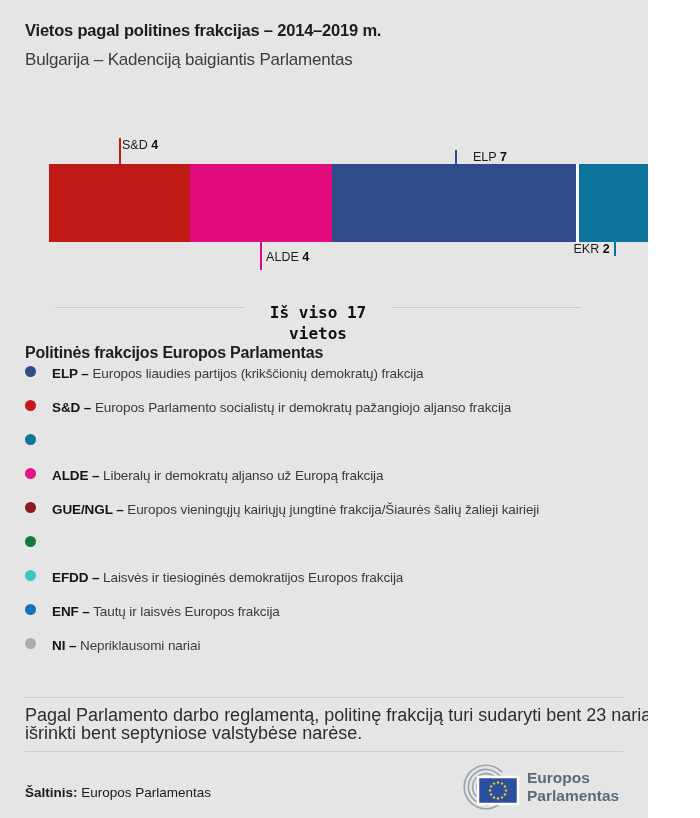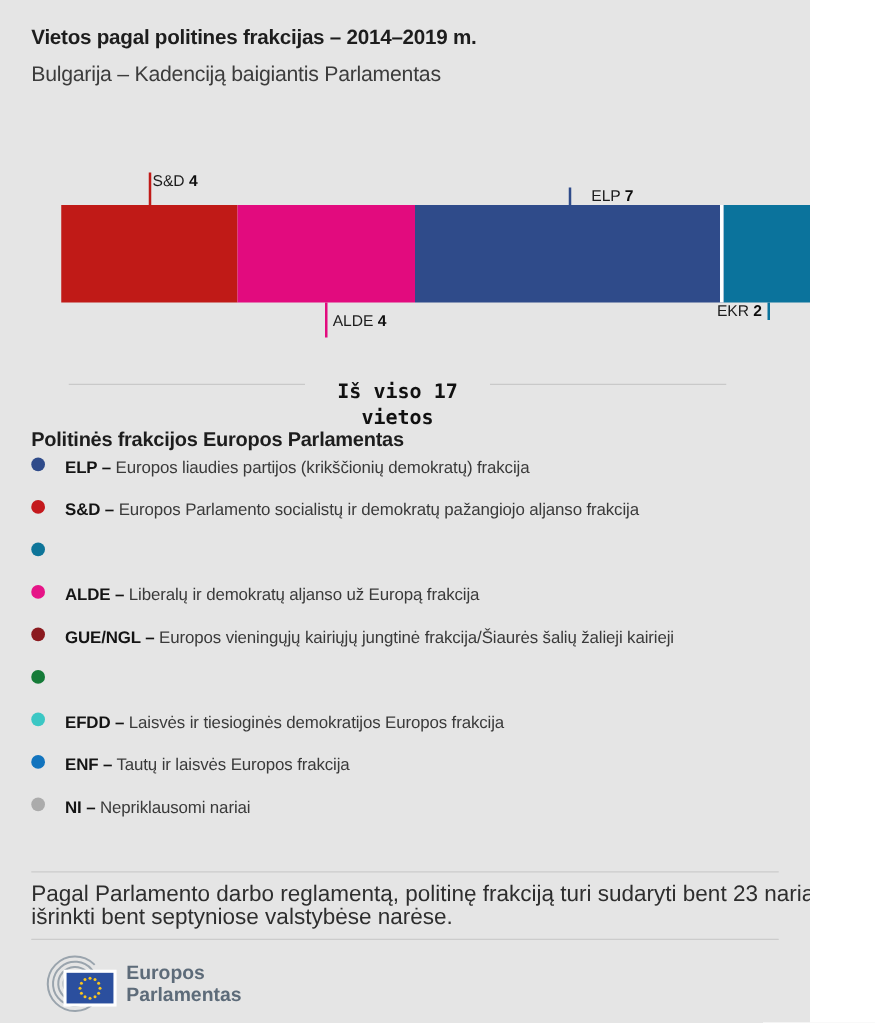--- a/index.html
+++ b/index.html
@@ -118,20 +118,24 @@
       </li>
     </ul>
 
   <div class="hrule hr1"></div>
 
   <p class="note">Pagal Parlamento darbo reglamentą, politinę frakciją turi sudaryti bent 23 nariai, išrinkti bent septyniose valstybėse narėse.</p>
 
   <div class="hrule hr2"></div>
 
   <div class="source-row">
+    <div class="source-line">
+      <b>Šaltinis:</b>
+      <span>Europos Parlamentas</span>
+    </div>
 
     <svg class="ep-logo" viewBox="0 0 172 46">
       <g fill="none" stroke="#9aa4ad" stroke-width="1.6">
         <circle cx="35" cy="23" r="5" pathLength="100" stroke-dasharray="80 20" transform="rotate(40 35 23)"></circle>
         <circle cx="35" cy="23" r="9.2" pathLength="100" stroke-dasharray="80 20" transform="rotate(48 35 23)"></circle>
         <circle cx="35" cy="23" r="13.4" pathLength="100" stroke-dasharray="80 20" transform="rotate(42 35 23)"></circle>
         <circle cx="35" cy="23" r="17.6" pathLength="100" stroke-dasharray="78 22" transform="rotate(50 35 23)"></circle>
         <circle cx="35" cy="23" r="21.8" pathLength="100" stroke-dasharray="76 24" transform="rotate(44 35 23)"></circle>
       </g>
       <g>

